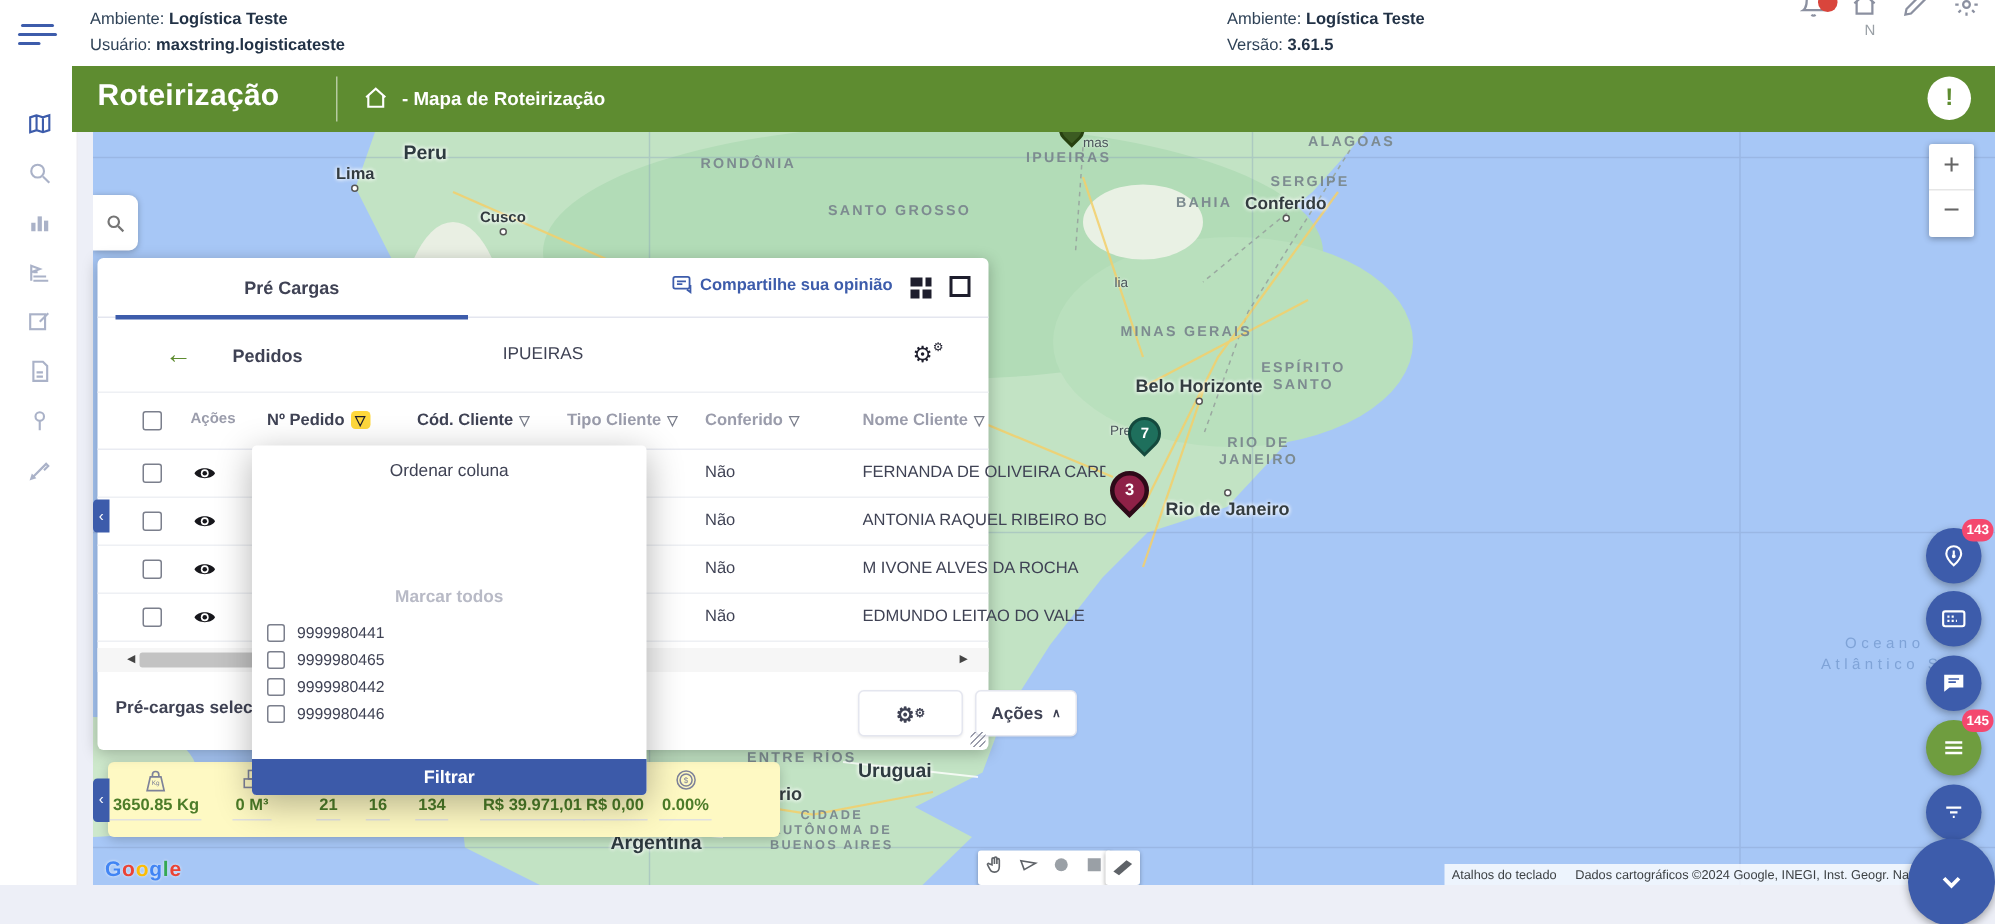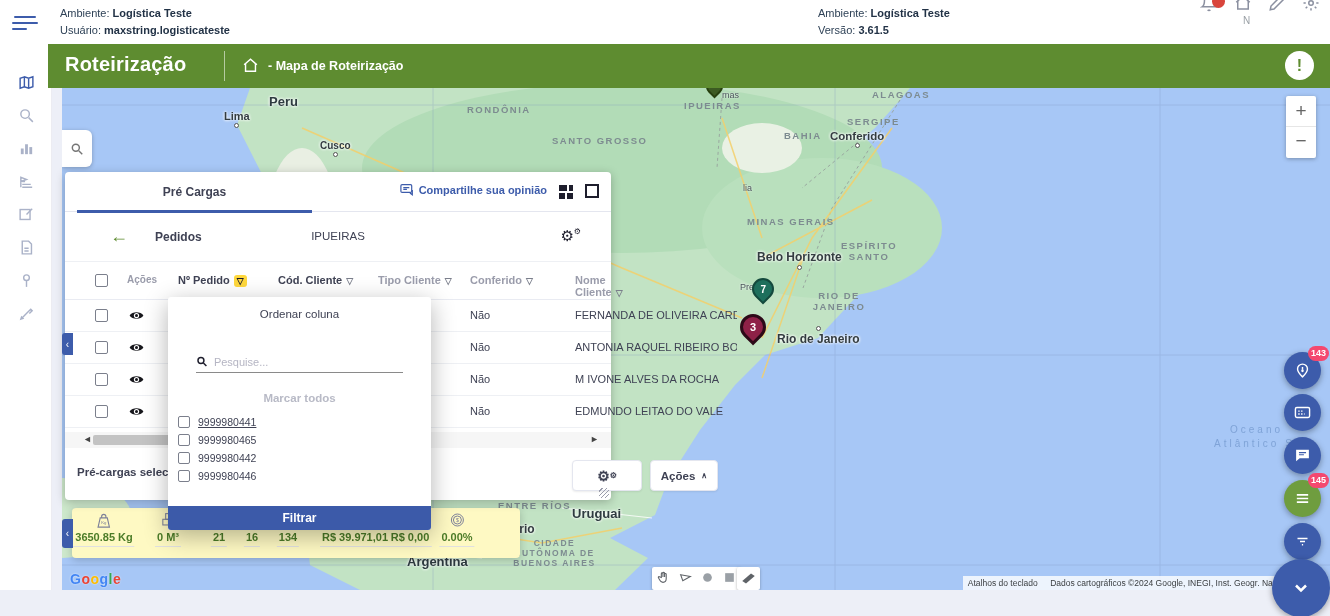--- a/index.html
+++ b/index.html
@@ -62,21 +62,21 @@
   .attrib { position:absolute; right:30px; top:488px; background:rgba(255,255,255,0.8); font-size:8.5px; color:#3c4043; padding:2px 5px; white-space:nowrap; }
   .attrib span { margin-left:10px; cursor:pointer; }
   .attrib span:first-child { margin-left:0; }
 
   
   .chev-tab { position:absolute; left:62px; width:11px; background:#3d5cab; color:#fff; font-size:10px; display:flex; align-items:center; justify-content:center; border-radius:3px 0 0 3px; cursor:pointer; z-index:6; }
   .chev-mid { top:333px; height:22px; }
   .chev-low { top:519px; height:29px; }
 
   
-  .panel { position:absolute; left:65px; top:172px; width:546px; height:328px; background:#fff; border-radius:4px; box-shadow:0 2px 10px rgba(0,0,0,0.25); z-index:5; font-size:12px; color:#3f4254; }
+  .panel { position:absolute; left:65px; top:172px; width:594px; height:328px; background:#fff; border-radius:4px; box-shadow:0 2px 10px rgba(0,0,0,0.25); z-index:5; font-size:12px; color:#3f4254; }
   .tabstrip { position:relative; height:40px; border-bottom:1px solid #e4e6ef; }
   .tab { position:absolute; top:0; height:40px; width:235px; text-align:center; line-height:40px; font-weight:bold; cursor:pointer; }
   .tab.t0 { left:12px; color:#3f4254; }
   .tab.t1 { left:247px; color:#7e8299; font-weight:normal; }
   .tab.t0::after { content:""; position:absolute; left:0; right:0; bottom:-1px; height:3px; background:#3d5cab; }
   .feedback { position:absolute; right:64px; top:12px; font-size:11px; color:#3d5cab; font-weight:bold; cursor:pointer; display:flex; align-items:center; gap:4px; }
   .grid-ic { position:absolute; right:38px; top:13px; width:14px; height:14px; cursor:pointer; }
   .grid-ic i { position:absolute; background:#1e1e2d; }
   .grid-ic i:nth-child(1){ left:0; top:0; width:8px; height:6px; }
   .grid-ic i:nth-child(2){ left:10px; top:0; width:4px; height:6px; }
@@ -431,29 +431,22 @@
   <div class="btn btn-gear">⚙<span style="font-size:8px; vertical-align:top;">⚙</span></div>
   <div class="btn btn-acoes">
     <span>Ações</span>
       <span class="chev">∧</span>
   </div>
   <div class="resize-h"></div>
 </div>
 
 <div class="dropdown">
   <div class="dd-title">Ordenar coluna</div>
-  <div class="dd-search">
-    <svg width="13" height="13" viewBox="0 0 24 24" fill="none" stroke="#1e1e2d" stroke-width="3">
-        <circle cx="10" cy="10" r="6"></circle>
-        <path d="M15 15l6 6"></path>
-      </svg>
-    <input type="text" placeholder="Pesquise..." style="">
-  </div>
   <div class="dd-all">Marcar todos</div>
-  <div class="dd-opt" style="top:119px;text-decoration:underline;">
+  <div class="dd-opt" style="top:119px;">
       <span class="cbx"></span>
       <span>9999980441</span>
     </div>
   <div class="dd-opt" style="top:137px;">
       <span class="cbx"></span>
       <span>9999980465</span>
     </div>
   <div class="dd-opt" style="top:155px;">
       <span class="cbx"></span>
       <span>9999980442</span>

